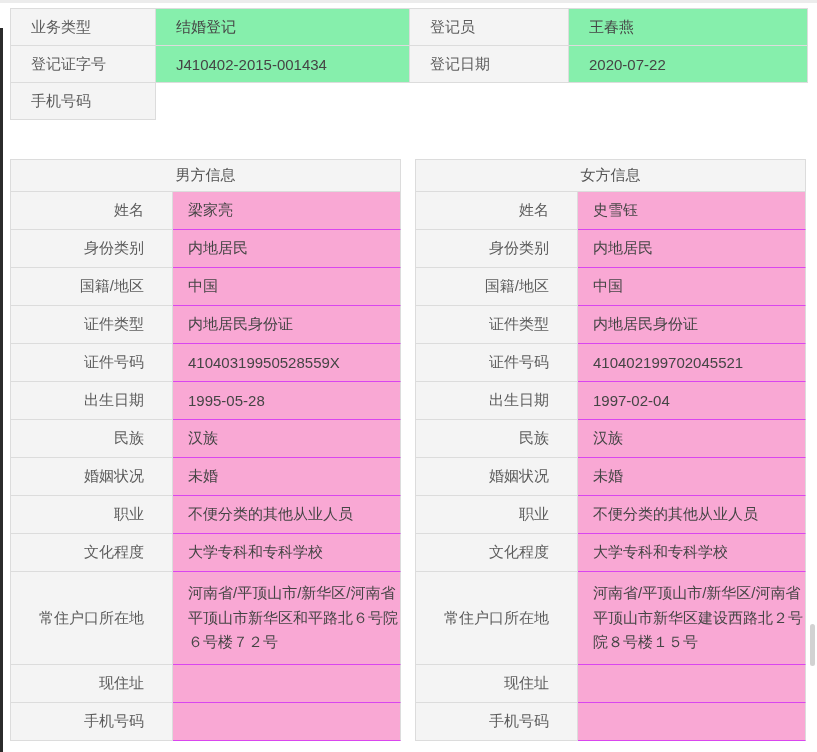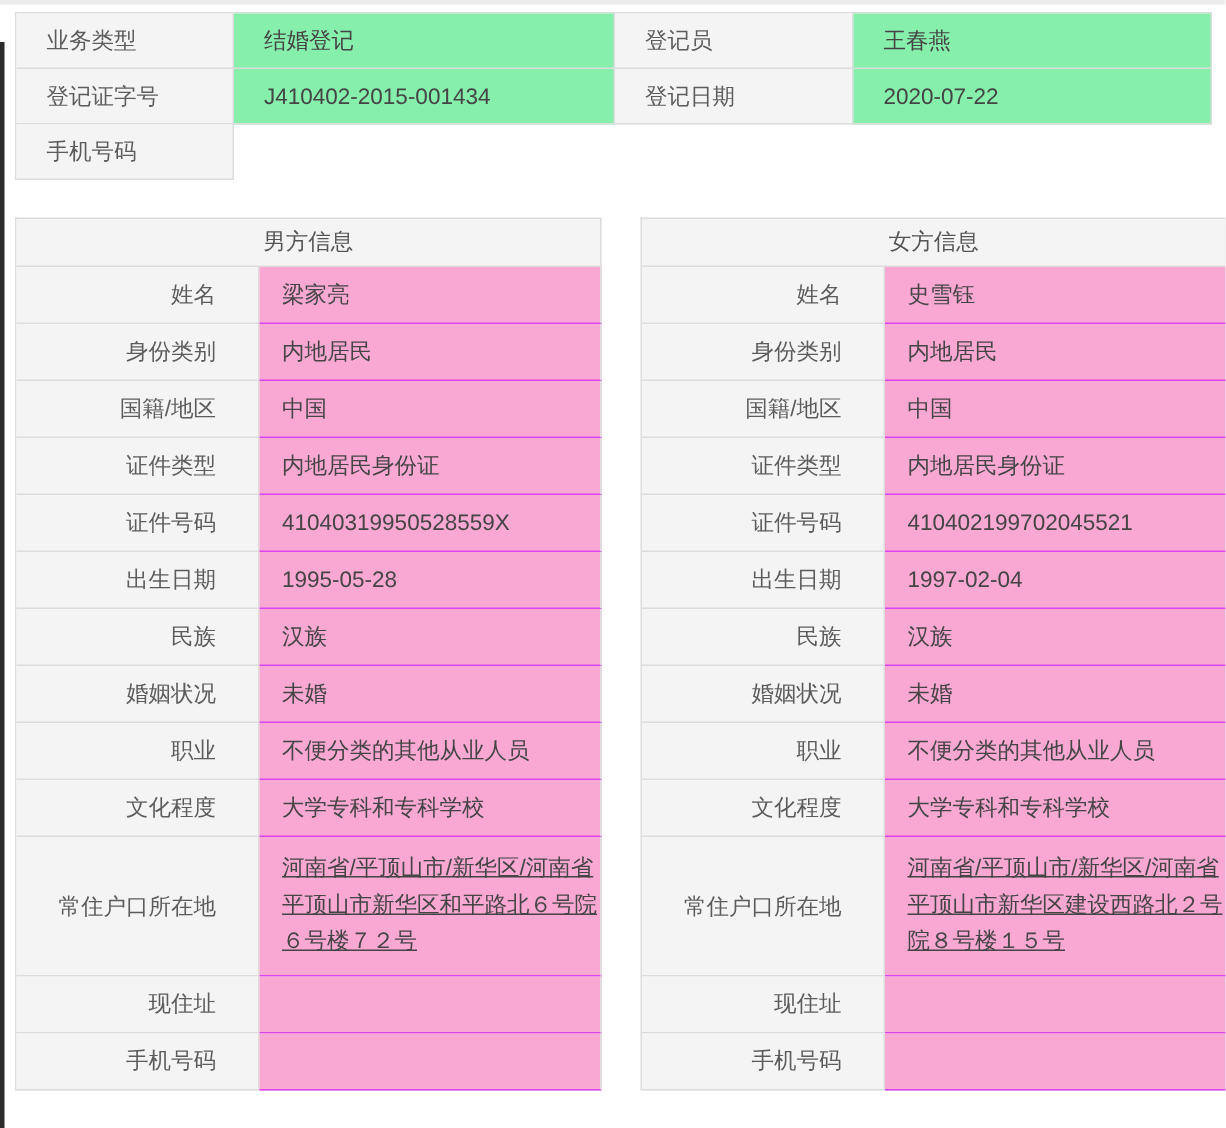--- a/index.html
+++ b/index.html
@@ -23,21 +23,21 @@
   .reg-table .cell {
     height:37px; display:flex; align-items:center;
     border-right:1px solid #dcdcdc; border-bottom:1px solid #dcdcdc;
     font-size:15px; padding-left:20px; white-space:nowrap; overflow:hidden;
   }
   .cell.lab { background:#f4f4f4; color:#5c5c5c; }
   .cell.val { background:#86efac; color:#454545; }
   .span3 { grid-column:2 / 5; }
 
   
-  .info-wrap { position:absolute; left:10px; top:145px; display:flex; gap:26px; }
+  .info-wrap { position:absolute; left:10px; top:159px; display:flex; gap:14px; }
   .info-table {
     width:391px;
     border-top:1px solid #dcdcdc; border-left:1px solid #dcdcdc;
     background:#fff;
   }
   .info-header {
     height:32px; background:#f4f4f4;
     border-right:1px solid #dcdcdc; border-bottom:1px solid #dcdcdc;
     display:flex; align-items:center; justify-content:center;
     font-size:15px; color:#555555;
@@ -49,21 +49,21 @@
     display:flex; align-items:center; justify-content:flex-end;
     padding-right:28px; font-size:15px; color:#5c5c5c; white-space:nowrap;
   }
   .info-row .value {
     flex:1; min-height:38px; background:#f9a8d4;
     border-right:1px solid #dcdcdc; border-bottom:1px solid #d946ef;
     display:flex; align-items:center;
     padding-left:15px; font-size:15px; color:#454545;
   }
   .info-row.tall .label, .info-row.tall .value { min-height:93px; }
-  .info-row.tall .value { line-height:1.65; padding:8px 0 8px 15px;text-decoration:underline; }
+  .info-row.tall .value { line-height:1.65; padding:8px 0 8px 15px; }
 </style>
 </head>
 <body>
 
 <div class="top-strip"></div>
 <div class="left-strip"></div>
 <div class="scroll-fragment"></div>
 
 <div class="reg-table">
   <div class="cell lab">业务类型</div>

